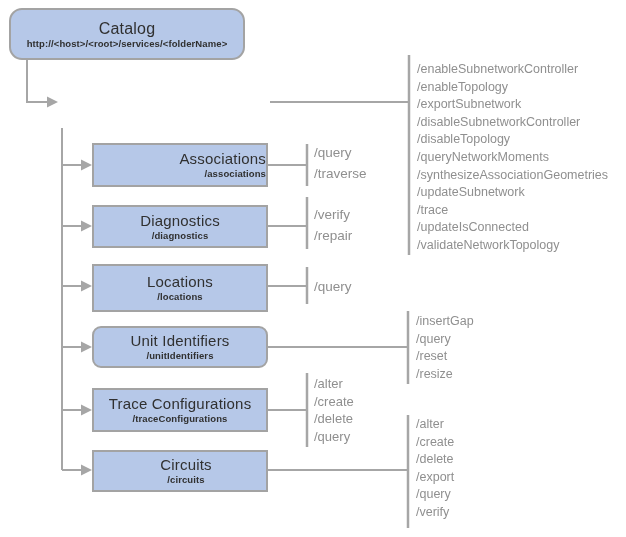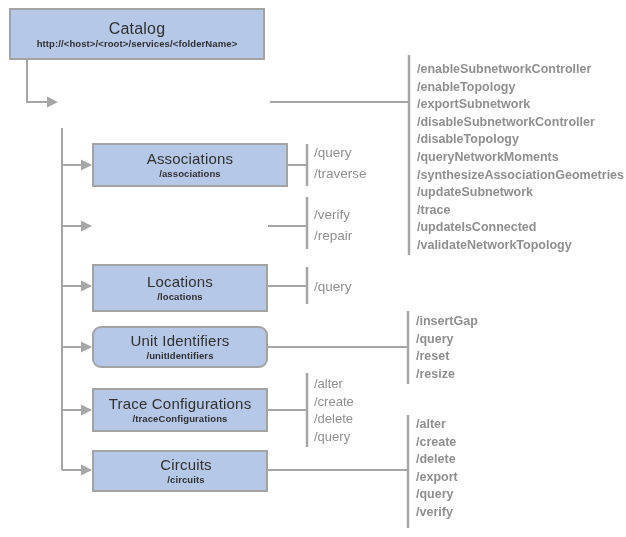--- a/index.html
+++ b/index.html
@@ -25,33 +25,33 @@
     background:var(--box-fill);
     border:2px solid var(--box-border);
     box-sizing:border-box;
     display:flex;flex-direction:column;align-items:center;justify-content:center;
     color:var(--node-text);
     text-align:center;
   }
   .node .t{font-size:16px;line-height:19px;letter-spacing:0.2px;}
   .node .s{font-size:9.5px;line-height:12px;font-weight:bold;letter-spacing:0.1px;}
   .node-sm .t{font-size:15px;line-height:18px;}
-  .n-catalog{left:9px;top:8px;width:256px;height:52px;}
+  .n-catalog{left:9px;top:8px;width:236px;height:52px;border-radius:13px;}
   .n-uns{left:58px;top:77px;width:212px;height:51px;}
-  .n-associations{left:92px;top:143px;width:196px;height:44px;}
+  .n-associations{left:92px;top:143px;width:176px;height:44px;align-items:flex-end;}
   .n-diagnostics{left:92px;top:205px;width:176px;height:43px;}
   .n-locations{left:92px;top:264px;width:176px;height:48px;}
   .n-unitIdentifiers{left:92px;top:326px;width:176px;height:42px;border-radius:9px;}
   .n-traceConfigurations{left:92px;top:388px;width:176px;height:44px;}
   .n-circuits{left:92px;top:450px;width:176px;height:42px;padding-left:12px;}
   .op-list{
     position:absolute;color:var(--operation-text);
     white-space:nowrap;
   }
-  .op-long{font-size:12.5px;line-height:17.6px;font-weight:bold;}
+  .op-long{font-size:12.5px;line-height:17.6px;}
   .op-short{font-size:13.5px;line-height:21px;}
   .o-uns{left:417px;top:61px;}
   .o-associations{left:314px;top:142px;}
   .o-diagnostics{left:314px;top:204px;}
   .o-locations{left:314px;top:276px;}
   .o-unitIdentifiers{left:416px;top:313px;}
   .o-traceConfigurations{left:314px;top:375px;font-size:13px;line-height:17.5px;}
   .o-circuits{left:416px;top:416px;}
 </style>
 </head>
@@ -99,20 +99,24 @@
     <div class="t">Catalog</div>
     <div class="s">http://&lt;host&gt;/&lt;root&gt;/services/&lt;folderName&gt;</div>
   </div>
 
 
   <div class="node node-sm n-associations">
     <div class="t">Associations</div>
     <div class="s">/associations</div>
   </div>
 
+  <div class="node node-sm n-diagnostics">
+    <div class="t">Diagnostics</div>
+    <div class="s">/diagnostics</div>
+  </div>
 
   <div class="node node-sm n-locations">
     <div class="t">Locations</div>
     <div class="s">/locations</div>
   </div>
 
   <div class="node node-sm n-unitIdentifiers">
     <div class="t">Unit Identifiers</div>
     <div class="s">/unitIdentifiers</div>
   </div>

